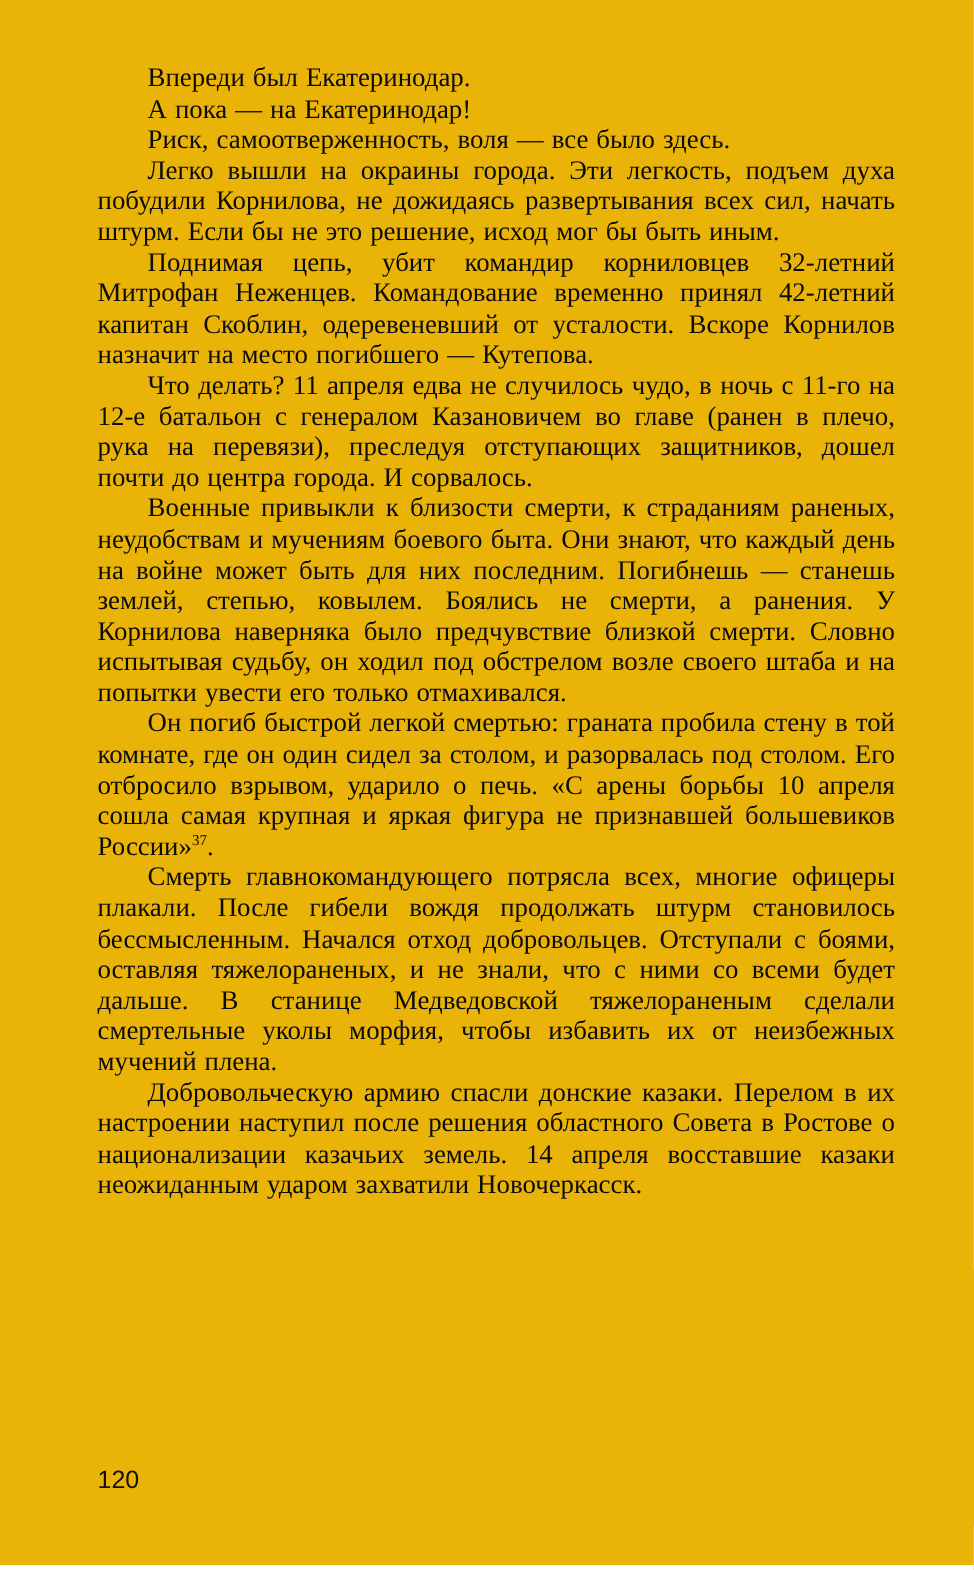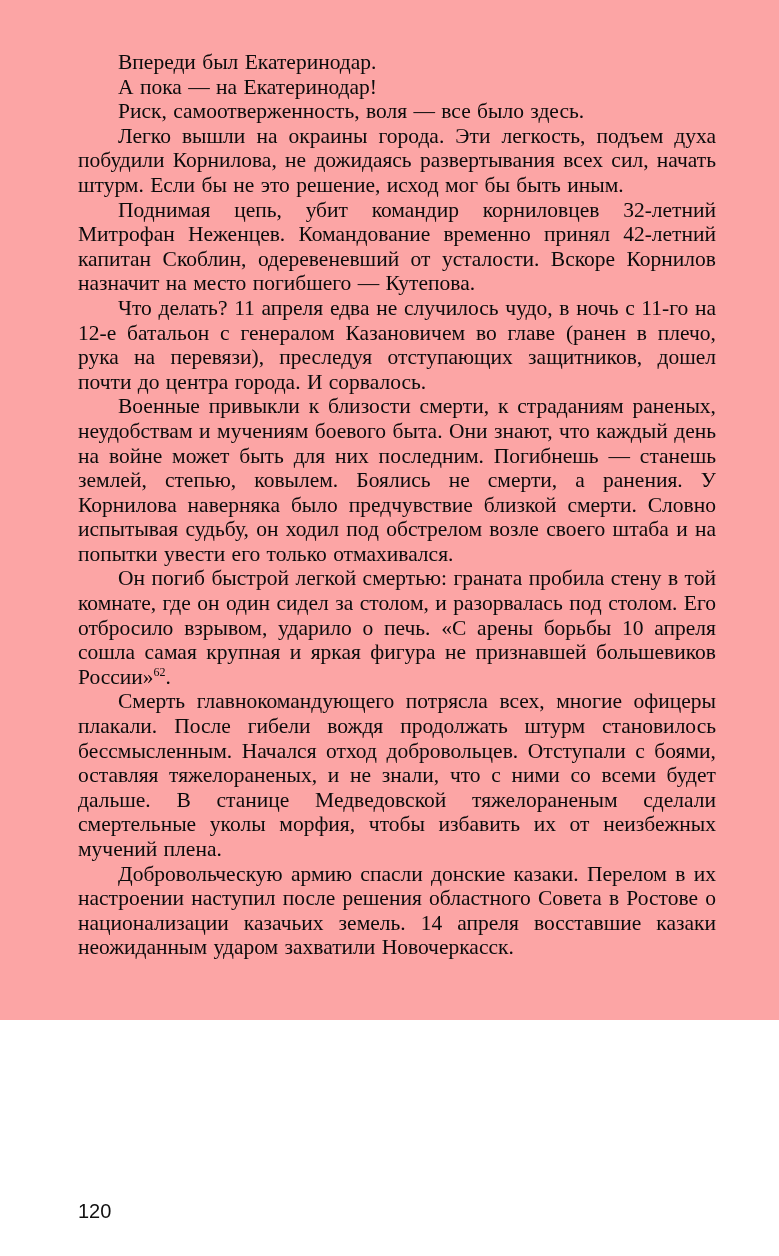--- a/index.html
+++ b/index.html
@@ -12,22 +12,22 @@
     background: #ffffff;
     position: relative;
     overflow: hidden;
     font-family: "Liberation Serif", serif;
   }
   .page {
     position: absolute;
     left: 0;
     top: 0;
     width: 779px;
-    height: 1020px;
-    background: #fca5a5;
+    height: 1252px;
+    background: #eab308;
   }
   .text-column {
     position: absolute;
     left: 78px;
     top: 50px;
     width: 638px;
     color: #0b0b0b;
   }
   .text-column p {
     margin: 0;
@@ -41,38 +41,38 @@
     word-spacing: 1px;
   }
   .text-column p sup {
     font-size: 12px;
     line-height: 0;
     vertical-align: super;
   }
   .page-number {
     position: absolute;
     left: 78px;
-    top: 1200px;
+    top: 1173px;
     font-family: "Liberation Sans", sans-serif;
     font-size: 20px;
     color: #111111;
   }
 </style>
 </head>
 <body>
 
 <div class="page">
   <div class="text-column">
     <p>Впереди был Екатеринодар.</p>
     <p>А пока — на Екатеринодар!</p>
     <p>Риск, самоотверженность, воля — все было здесь.</p>
     <p>Легко вышли на окраины города. Эти легкость, подъем духа побудили Корнилова, не дожидаясь развертывания всех сил, начать штурм. Если бы не это решение, исход мог бы быть иным.</p>
     <p>Поднимая цепь, убит командир корниловцев 32-летний Митрофан Неженцев. Командование временно принял 42-летний капитан Скоблин, одеревеневший от усталости. Вскоре Корнилов назначит на место погибшего — Кутепова.</p>
     <p>Что делать? 11 апреля едва не случилось чудо, в ночь с 11-го на 12-е батальон с генералом Казановичем во главе (ранен в плечо, рука на перевязи), преследуя отступающих защитников, дошел почти до центра города. И сорвалось.</p>
     <p>Военные привыкли к близости смерти, к страданиям раненых, неудобствам и мучениям боевого быта. Они знают, что каждый день на войне может быть для них последним. Погибнешь — станешь землей, степью, ковылем. Боялись не смерти, а ранения. У Корнилова наверняка было предчувствие близкой смерти. Словно испытывая судьбу, он ходил под обстрелом возле своего штаба и на попытки увести его только отмахивался.</p>
     <p>
-      <span>Он погиб быстрой легкой смертью: граната пробила стену в той комнате, где он один сидел за столом, и разорвалась под столом. Его отбросило взрывом, ударило о печь. «С арены борьбы 10 апреля сошла самая крупная и яркая фигура не признавшей большевиков России»</span><sup>62</sup><span>.</span>
+      <span>Он погиб быстрой легкой смертью: граната пробила стену в той комнате, где он один сидел за столом, и разорвалась под столом. Его отбросило взрывом, ударило о печь. «С арены борьбы 10 апреля сошла самая крупная и яркая фигура не признавшей большевиков России»</span><sup>37</sup><span>.</span>
     </p>
     <p>Смерть главнокомандующего потрясла всех, многие офицеры плакали. После гибели вождя продолжать штурм становилось бессмысленным. Начался отход добровольцев. Отступали с боями, оставляя тяжелораненых, и не знали, что с ними со всеми будет дальше. В станице Медведовской тяжелораненым сделали смертельные уколы морфия, чтобы избавить их от неизбежных мучений плена.</p>
     <p>Добровольческую армию спасли донские казаки. Перелом в их настроении наступил после решения областного Совета в Ростове о национализации казачьих земель. 14 апреля восставшие казаки неожиданным ударом захватили Новочеркасск.</p>
   </div>
   <div class="page-number">120</div>
 </div>
 
 </body></html>

